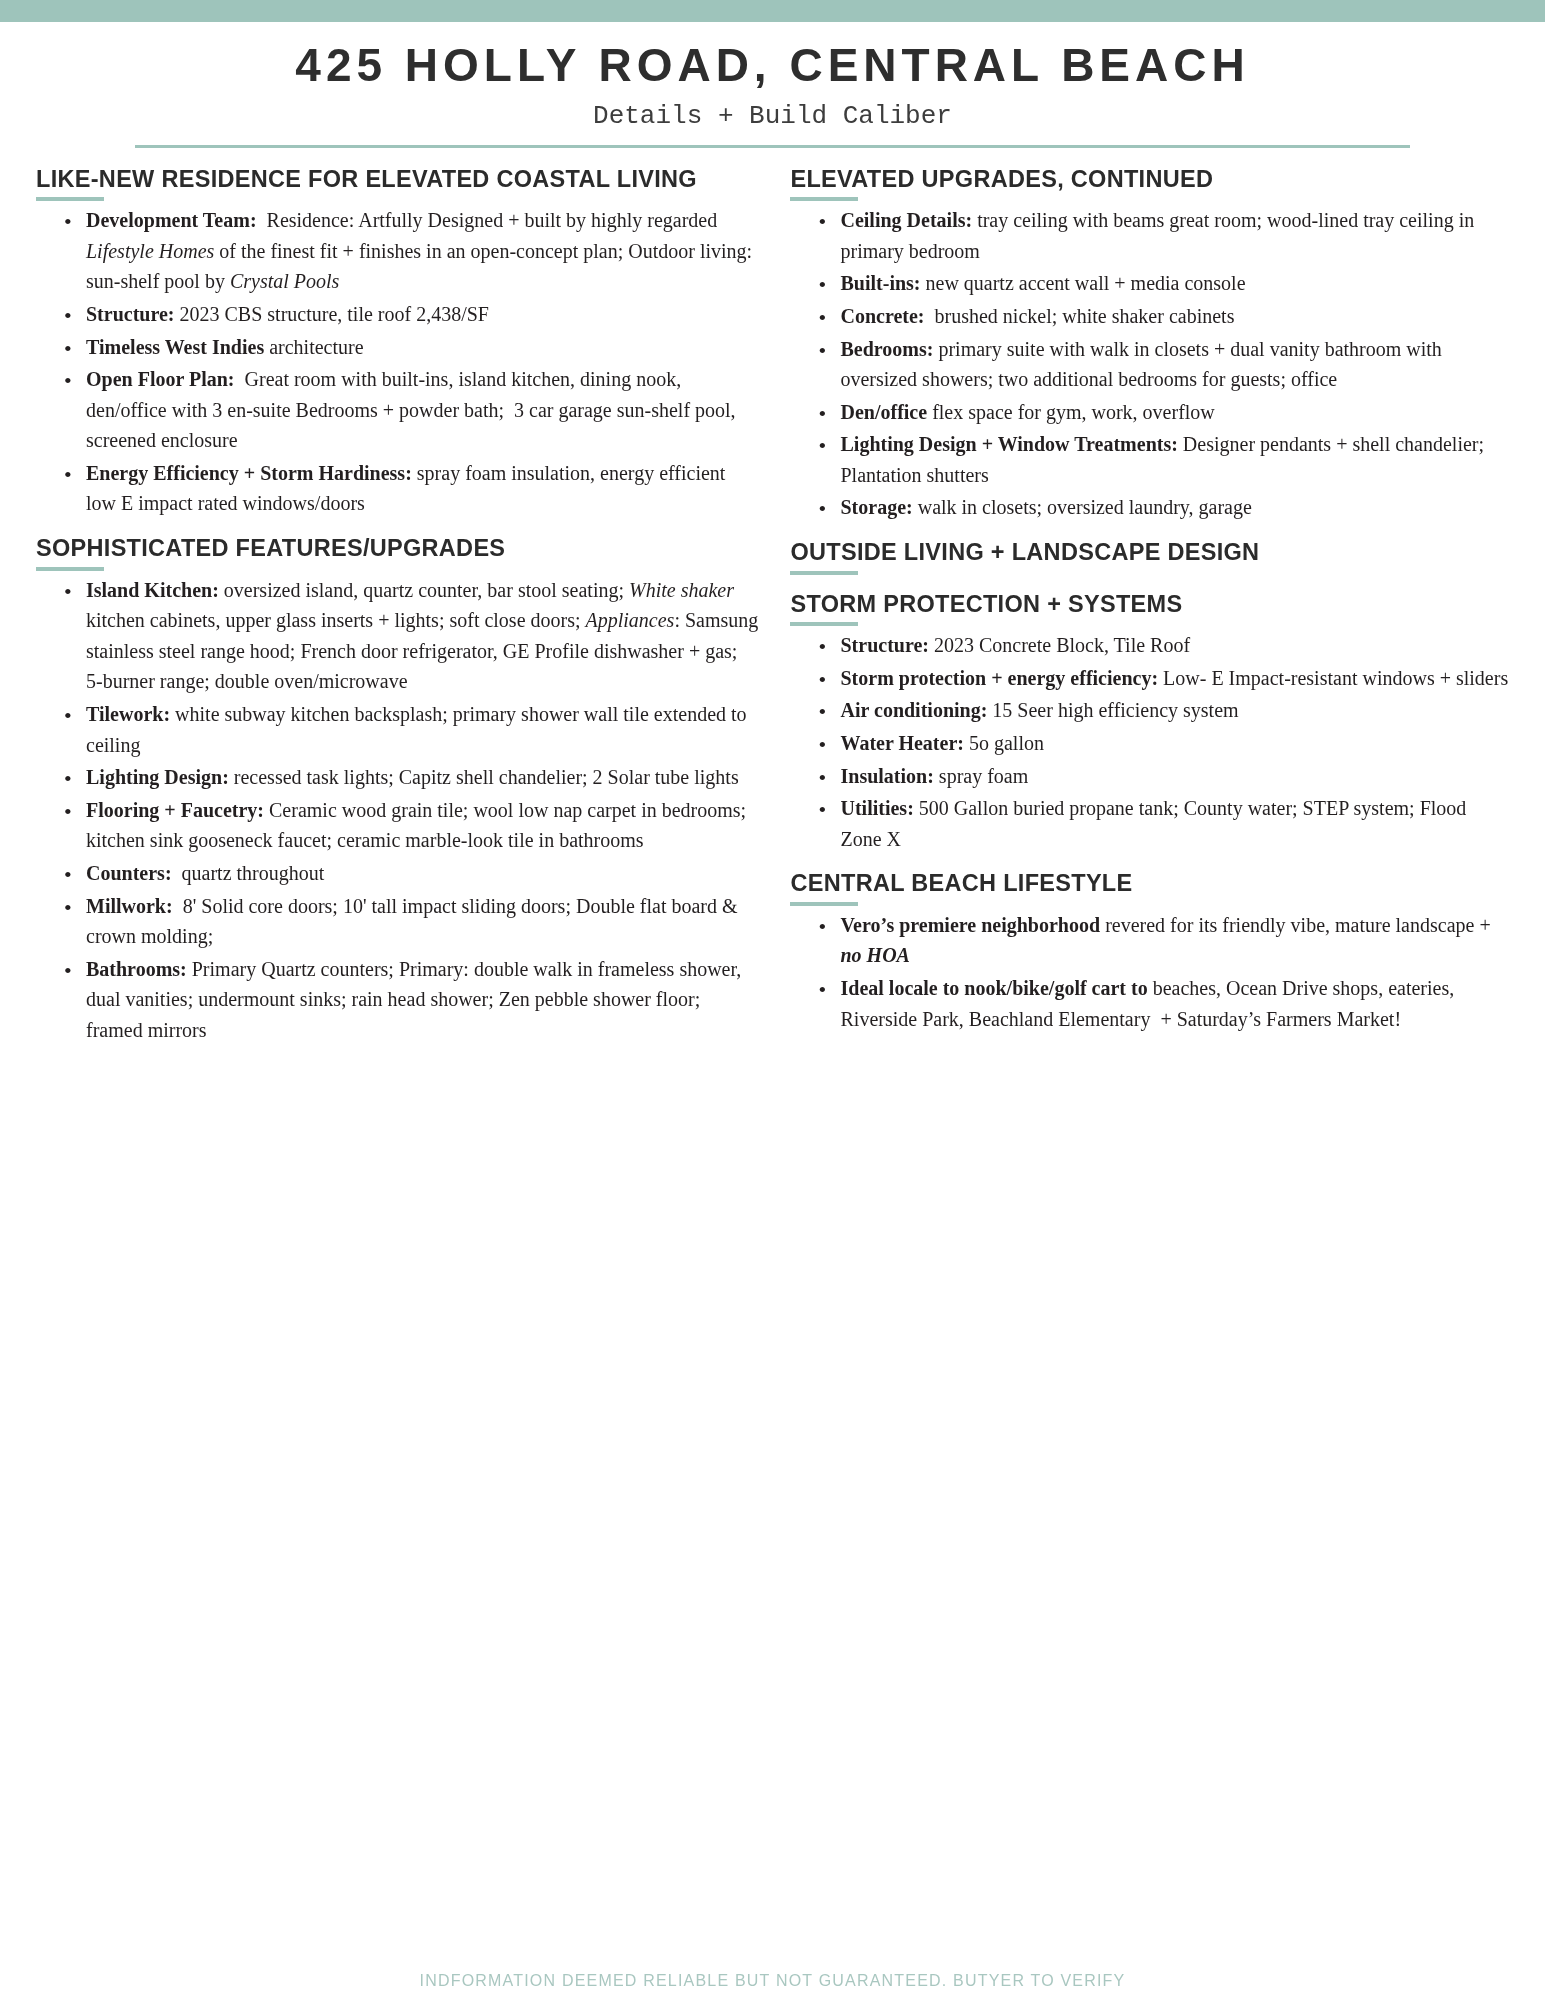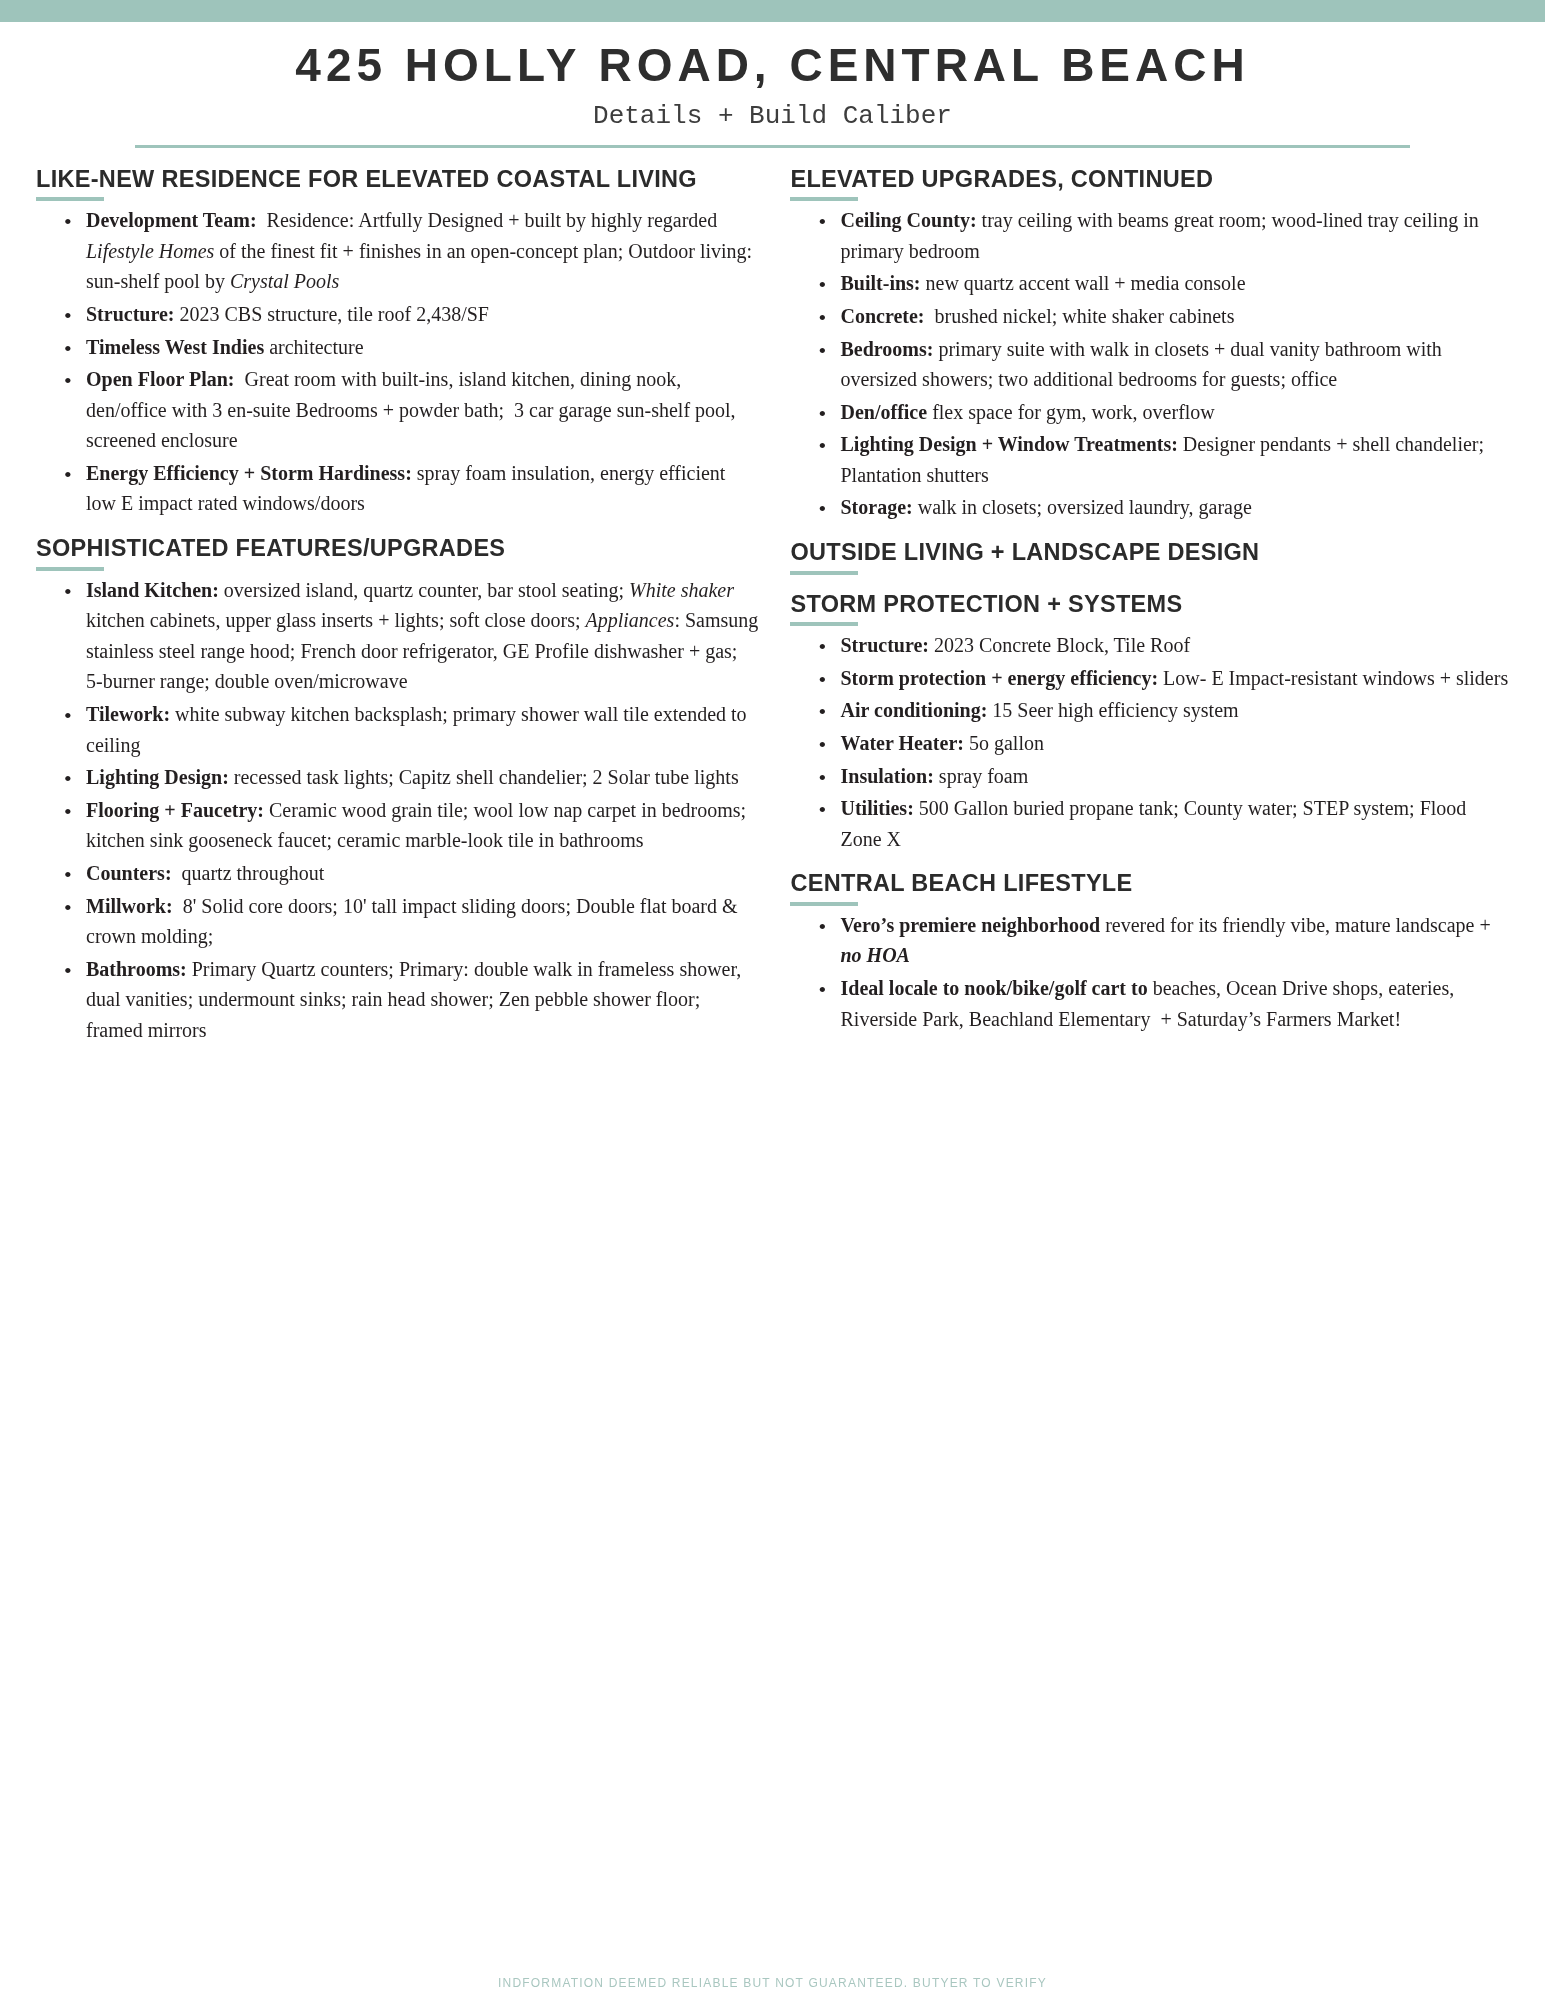--- a/index.html
+++ b/index.html
@@ -91,21 +91,21 @@
   }
   b { font-weight: bold; }
   i { font-style: italic; }
   .footer {
     position: absolute;
     bottom: 10px;
     left: 0;
     width: 100%;
     text-align: center;
     font-family: "Liberation Sans", sans-serif;
-    font-size: 12px;
+    font-size: 16px;
     letter-spacing: 1.2px;
     color: #a9c7c0;
   }
 </style>
 </head>
 <body>
 
 <div class="top-bar"></div>
 
 <div class="title-block">
@@ -134,21 +134,21 @@
         <li><b>Flooring + Faucetry:</b> Ceramic wood grain tile; wool low nap carpet in bedrooms; kitchen sink gooseneck faucet; ceramic marble-look tile in bathrooms</li>
         <li><b>Counters:</b>&nbsp; quartz throughout</li>
         <li><b>Millwork:</b>&nbsp; 8' Solid core doors; 10' tall impact sliding doors; Double flat board &amp; crown molding;</li>
         <li><b>Bathrooms:</b> Primary Quartz counters; Primary: double walk in frameless shower, dual vanities; undermount sinks; rain head shower; Zen pebble shower floor; framed mirrors</li>
       </ul>
     </div>
   <div class="col col-right">
       <h2 class="section first">ELEVATED UPGRADES, CONTINUED</h2>
       <div class="sec-underline"></div>
       <ul class="bullets">
-        <li><b>Ceiling County:</b> tray ceiling with beams great room; wood-lined tray ceiling in primary bedroom</li>
+        <li><b>Ceiling Details:</b> tray ceiling with beams great room; wood-lined tray ceiling in primary bedroom</li>
         <li><b>Built-ins:</b> new quartz accent wall + media console</li>
         <li><b>Concrete:</b>&nbsp; brushed nickel; white shaker cabinets</li>
         <li><b>Bedrooms:</b> primary suite with walk in closets + dual vanity bathroom with oversized showers; two additional bedrooms for guests; office</li>
         <li><b>Den/office</b> flex space for gym, work, overflow</li>
         <li><b>Lighting Design + Window Treatments:</b> Designer pendants + shell chandelier; Plantation shutters</li>
         <li><b>Storage:</b> walk in closets; oversized laundry, garage</li>
       </ul>
       <h2 class="section">OUTSIDE LIVING + LANDSCAPE DESIGN</h2>
       <div class="sec-underline"></div>
       <h2 class="section">STORM PROTECTION + SYSTEMS</h2>

